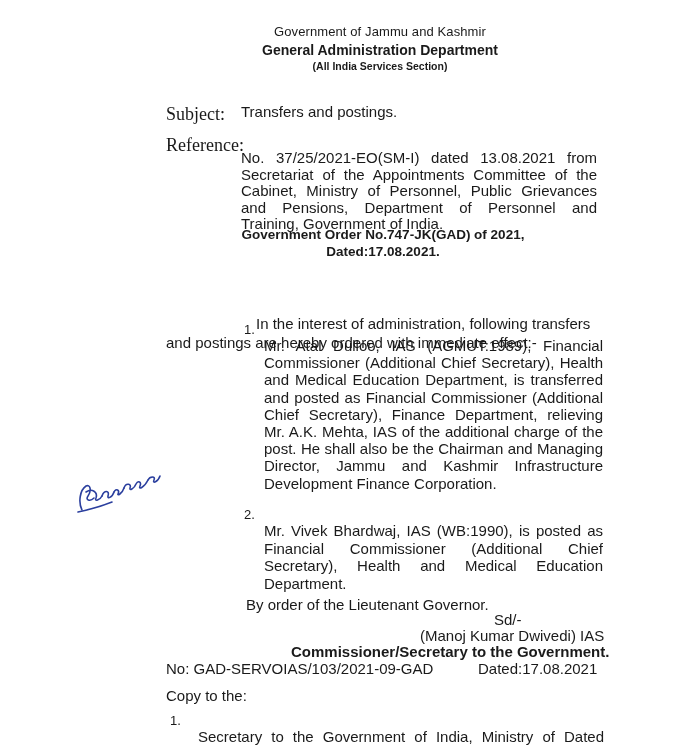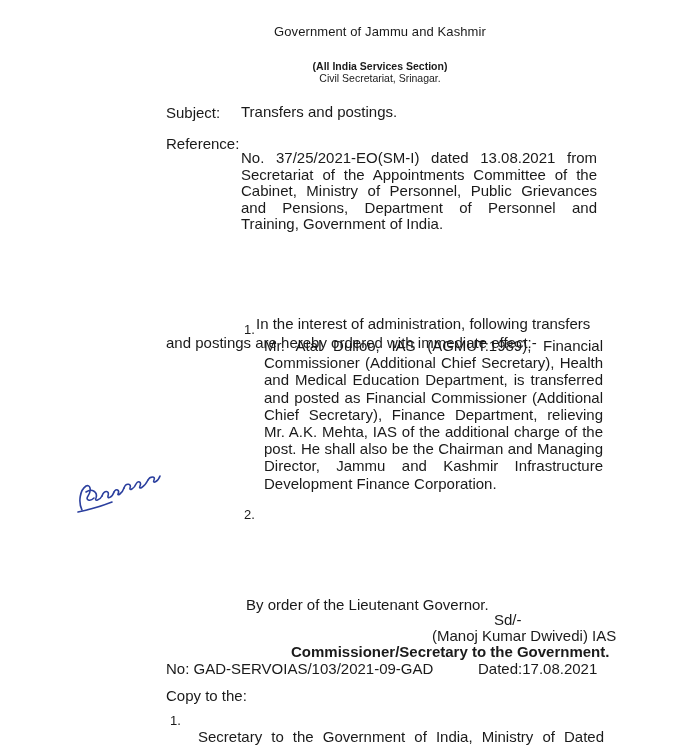--- a/index.html
+++ b/index.html
@@ -10,69 +10,74 @@
       color: #1a1a1a;
       position: relative;
     }
     .page { position: absolute; left: 0; top: 0; width: 688px; height: 748px; }
     .abs { position: absolute; }
     .hdr { text-align: center; left: 210px; width: 340px; }
     .h1 { top: 24px; font-weight: normal; font-size: 13px; letter-spacing: 0.1px; }
     .h2 { top: 42px; font-weight: bold; font-size: 14px; }
     .h3 { top: 60px; font-size: 10.5px; font-weight: bold; }
     .h4 { top: 72px; font-size: 10.5px; }
-    .label { font-size: 15px; }
+    .label { font-size: 18px; font-family: Liberation Serif, serif; }
     .txt { font-size: 15px; line-height: 16.5px; }
     .justify { text-align: justify; text-align-last: left; margin-top: 16px; }
     .bold { font-weight: bold; }
     .order-title { left: 218px; width: 330px; text-align: center; font-weight: bold; font-size: 13.5px; line-height: 17px; top: 226px; }
     .item-num { position: absolute; font-size: 13px; }
     .sig {
       position: absolute; left: 72px; top: 462px; width: 100px; height: 55px;
     }
   </style>
 </head>
 <body>
 
 <div class="page">
 
   <div class="abs hdr h1">Government of Jammu and Kashmir</div>
+  <div class="abs hdr h2">General Administration Department</div>
   <div class="abs hdr h3">(All India Services Section)</div>
-  <div class="abs hdr h4">Civil Secretariat, Srinagar.</div>
 
   <div class="abs label" style="left:166px; top:104px;">Subject:</div>
   <div class="abs txt" style="left:241px; top:104px;">Transfers and postings.</div>
 
   <div class="abs label" style="left:166px; top:135px;">Reference:</div>
   <div class="abs txt justify" style="left:241px; top:134px; width:356px;">No. 37/25/2021-EO(SM-I) dated 13.08.2021 from Secretariat of the Appointments Committee of the Cabinet, Ministry of Personnel, Public Grievances and Pensions, Department of Personnel and Training, Government of India.</div>
 
+  <div class="abs order-title">
+    <div>Government Order No.747-JK(GAD) of 2021,</div>
+    <div>Dated:17.08.2021.</div>
+  </div>
 
   <div class="abs txt" style="left:166px; top:266px; width:436px; text-indent:90px; line-height:19px;margin-top:48px;">In the interest of administration, following transfers and postings are hereby ordered with immediate effect:-</div>
 
   <div class="item-num" style="left:244px; top:322px;">1.</div>
   <div class="abs txt justify" style="left:264px; top:321px; width:339px; line-height:17.2px;">Mr. Atal Dulloo, IAS (AGMUT:1989), Financial Commissioner (Additional Chief Secretary), Health and Medical Education Department, is transferred and posted as Financial Commissioner (Additional Chief Secretary), Finance Department, relieving Mr. A.K. Mehta, IAS of the additional charge of the post. He shall also be the Chairman and Managing Director, Jammu and Kashmir Infrastructure Development Finance Corporation.</div>
 
   <svg class="sig" viewBox="0 0 100 55">
     <g fill="none" stroke="#2b3f9e" stroke-width="1.6" stroke-linecap="round" stroke-linejoin="round">
       <path d="M10 48 C 6 40, 8 28, 14 24 C 18 22, 20 28, 16 34 C 13 38, 18 40, 22 36"></path>
       <path d="M14 30 C 20 26, 26 30, 24 36 C 22 40, 28 38, 30 34"></path>
       <path d="M30 34 C 32 28, 38 28, 36 34 C 35 37, 40 36, 42 30"></path>
       <path d="M42 30 C 44 26, 48 28, 46 32 C 45 34, 50 32, 52 26"></path>
       <path d="M52 26 C 54 20, 60 22, 58 26 C 57 29, 62 27, 64 22 C 66 18, 70 20, 68 24 C 66 28, 72 26, 76 18"></path>
       <path d="M76 18 C 78 14, 84 14, 82 18 C 80 22, 86 20, 88 14"></path>
       <path d="M6 50 C 20 47, 30 44, 40 40"></path>
     </g>
   </svg>
 
   <div class="item-num" style="left:244px; top:507px;">2.</div>
+  <div class="abs txt justify" style="left:264px; top:506px; width:339px; line-height:17.5px;">Mr. Vivek Bhardwaj, IAS (WB:1990), is posted as Financial Commissioner (Additional Chief Secretary), Health and Medical Education Department.</div>
 
   <div class="abs txt" style="left:246px; top:577px;margin-top:20px;">By order of the Lieutenant Governor.</div>
 
   <div class="abs txt" style="left:494px; top:612px;">Sd/-</div>
-  <div class="abs txt" style="left:432px; top:628px;">(Manoj Kumar Dwivedi) IAS</div>
+  <div class="abs txt" style="left:420px; top:628px;">(Manoj Kumar Dwivedi) IAS</div>
   <div class="abs txt bold" style="left:291px; top:644px;">Commissioner/Secretary to the Government.</div>
 
   <div class="abs txt" style="left:166px; top:661px;">No: GAD-SERVOIAS/103/2021-09-GAD</div>
   <div class="abs txt" style="left:478px; top:661px;">Dated:17.08.2021</div>
 
   <div class="abs txt" style="left:166px; top:688px;">Copy to the:</div>
   <div class="item-num" style="left:170px; top:713px;">1.</div>
   <div class="abs txt justify" style="left:198px; top:712px; width:406px; line-height:17px;">Secretary to the Government of India, Ministry of Dated Affairs, New Delhi.</div>
 
 </div>

